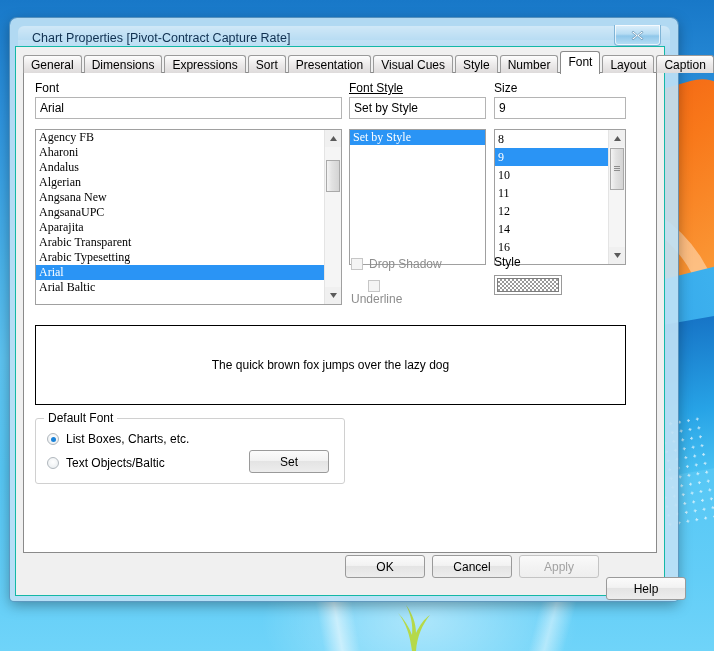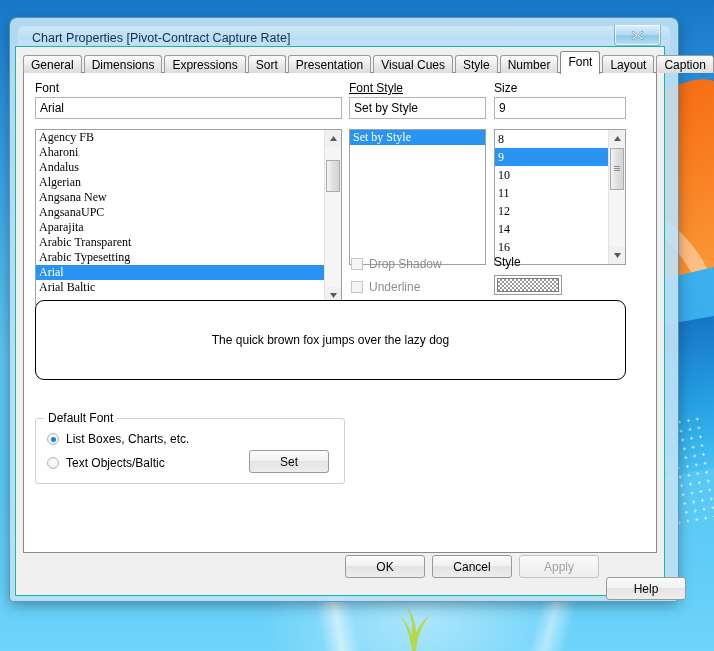--- a/index.html
+++ b/index.html
@@ -513,31 +513,31 @@
                 <path d="M0 0 L7 0 L3.5 5 Z" fill="#5a5a5a"></path>
               </svg>
           </div>
         </div>
       </div>
 
       <div class="chkrow" style="left:327px; top:184px;">
         <span class="chkbox"></span>
         <span>Drop Shadow</span>
       </div>
-      <div class="chkrow" style="left:327px; top:207px;">
+      <div class="chkrow" style="left:327px; top:207px;flex-direction:column;">
         <span class="chkbox"></span>
         <span>Underline</span>
       </div>
 
       <div class="fieldlabel" style="left:470px; top:182px;">Style</div>
       <div class="colorswatch" style="left:470px; top:202px;">
         <div class="inner"></div>
       </div>
 
-      <div id="preview" style="left:11px; top:227px; width:591px; height:80px;border-radius:9px;">
+      <div id="preview" style="left:11px; top:252px; width:591px; height:80px;">
         <span>The quick brown fox jumps over the lazy dog</span>
       </div>
 
       <div class="groupbox" style="left:11px; top:345px; width:310px; height:66px;">
         <div class="group-title">Default Font</div>
         <div class="radiorow" style="left:11px; top:13px;">
           <span class="radio on"></span>
           <span>List Boxes, Charts, etc.</span>
         </div>
         <div class="radiorow" style="left:11px; top:37px;">

